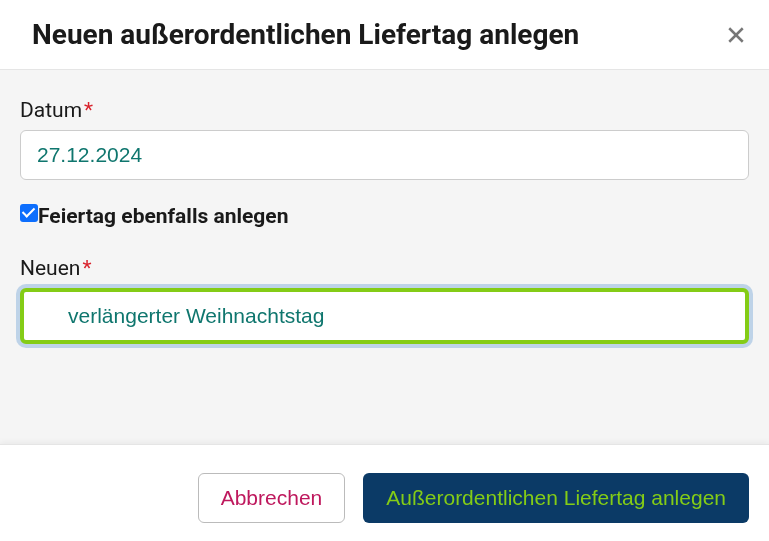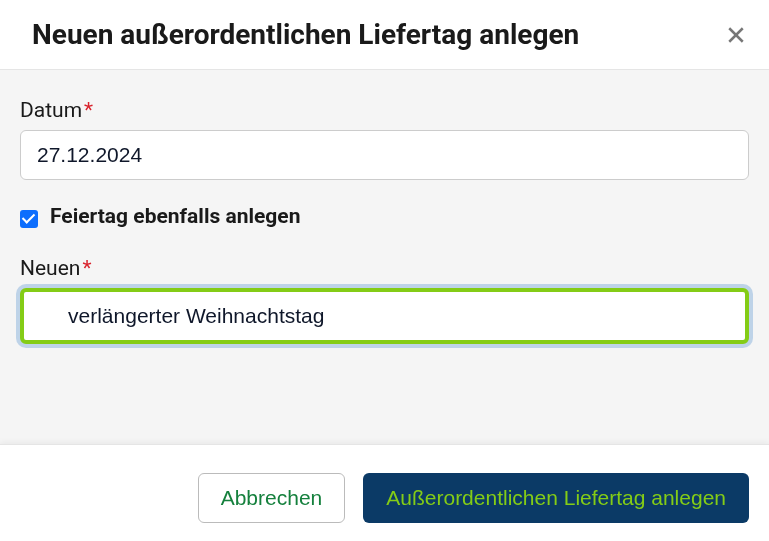--- a/index.html
+++ b/index.html
@@ -54,32 +54,31 @@
       color: #d9232d;
       margin-left: 2px;
     }
     .text-input {
       width: 100%;
       padding: 12px 16px;
       font-size: 21px;
       border: 1px solid #ccc;
       border-radius: 6px;
       background: #fff;
-      color: #0f172a;
+      color: #0f766e;
       outline: none;
     }
     .text-input.focused {
       border: 4px solid #84cc16;
       box-shadow: 0 0 0 4px rgba(90,150,210,0.35);
       padding-left: 44px;
     }
     .checkbox-row {
       display: flex;
-      align-items: flex-end;
-      gap: 12px;
+      align-items: flex-start;
       margin: 24px 0 28px 0;
     }
     .checkbox {
       appearance: none;
       width: 18px;
       height: 18px;
       border-radius: 3px;
       background: #0d6efd;
       position: relative;
       cursor: pointer;
@@ -116,21 +115,21 @@
     }
     .btn {
       font-size: 21px;
       padding: 12px 22px;
       border-radius: 6px;
       cursor: pointer;
       border: 1px solid transparent;
     }
     .btn-secondary {
       background: #fff;
-      color: #15803d;
+      color: #be185d;
       border: 1px solid #bbb;
     }
     .btn-primary {
       background: #0b3a66;
       color: #84cc16;
     }
   </style>
 </head>
 <body>
 

